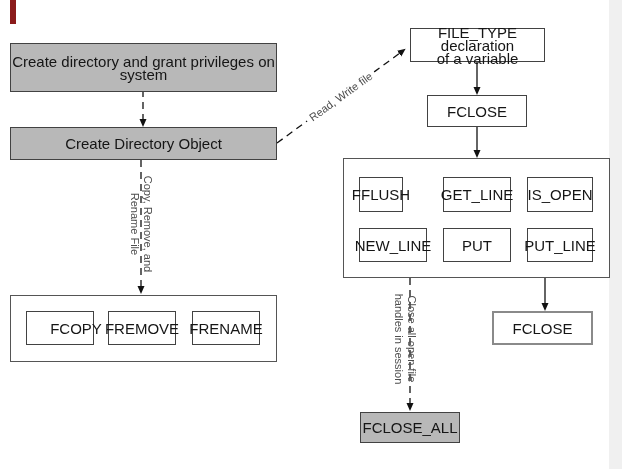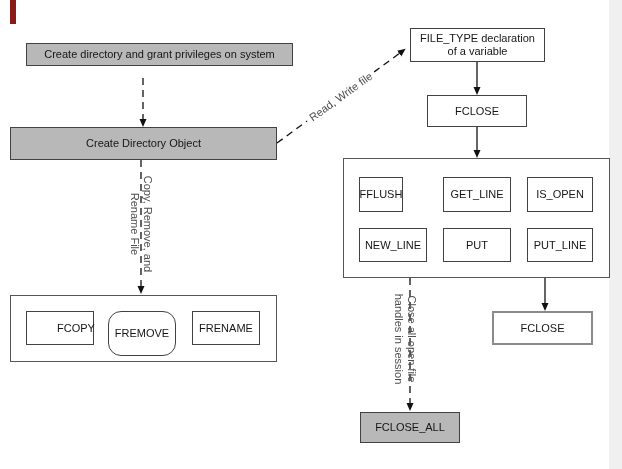--- a/index.html
+++ b/index.html
@@ -11,50 +11,50 @@
     --right-strip:#f0f0f0;
     --corner-marker:#8b1b1b;
   }
   html,body{margin:0;padding:0;background:#ffffff;}
   #canvas{
     position:relative;width:622px;height:469px;background:#ffffff;overflow:hidden;
     font-family:"Liberation Sans","DejaVu Sans",sans-serif;color:#151515;
   }
   .node{
     position:absolute;display:flex;align-items:center;justify-content:center;
-    text-align:center;font-size:11px;line-height:13px;box-sizing:border-box;
+    text-align:center;font-size:15px;line-height:13px;box-sizing:border-box;
     background:#ffffff;border:1px solid var(--node-border);
   }
   .gray{background:var(--node-fill-gray);}
   .container{background:#ffffff;border:1px solid #555555;}
   .fclose{border:2px solid var(--fclose-border);}
   .edge-label{
     position:absolute;font-size:11px;line-height:13px;color:var(--edge-label);
     text-align:center;white-space:nowrap;transform-origin:center center;
   }
   .vlabel{transform:translate(-50%,-50%) rotate(90deg);}
   .dlabel{transform:translate(-50%,-50%) rotate(-36deg);background:#ffffff;padding:0 4px;}
   #edges{position:absolute;left:0;top:0;width:622px;height:469px;}
   #corner-marker{position:absolute;left:10px;top:0;width:6px;height:24px;background:var(--corner-marker);}
   #right-strip{position:absolute;left:609px;top:0;width:13px;height:469px;background:var(--right-strip);}
   
-  #n-create-priv{left:10px;top:43px;width:267px;height:23px;margin-left:16px;}
+  #n-create-priv{left:10px;top:43px;width:267px;height:49px;}
   #n-create-obj{left:10px;top:127px;width:267px;height:33px;}
   #n-filetype{left:410px;top:28px;width:135px;height:34px;}
   #n-fopen{left:427px;top:95px;width:100px;height:32px;}
   #grp-right{left:343px;top:158px;width:267px;height:120px;}
   #n-fflush{left:359px;top:177px;width:44px;height:35px;}
   #n-getline{left:443px;top:177px;width:68px;height:35px;}
   #n-isopen{left:527px;top:177px;width:66px;height:35px;}
   #n-newline{left:359px;top:228px;width:68px;height:34px;}
   #n-put{left:443px;top:228px;width:68px;height:34px;}
   #n-putline{left:527px;top:228px;width:66px;height:34px;}
   #grp-left{left:10px;top:295px;width:267px;height:67px;}
   #n-fcopy{left:26px;top:311px;width:68px;height:34px;padding-left:32px;}
-  #n-fremove{left:108px;top:311px;width:68px;height:45px;border-radius:13px;}
+  #n-fremove{left:108px;top:311px;width:68px;height:34px;}
   #n-frename{left:192px;top:311px;width:68px;height:34px;}
   #n-fclose{left:492px;top:311px;width:101px;height:34px;}
   #n-fcloseall{left:360px;top:412px;width:100px;height:31px;}
   #lbl-copy{left:141px;top:224px;}
   #lbl-close{left:405px;top:339px;}
   #lbl-readwrite{left:341px;top:97px;}
 </style>
 </head>
 <body>
 

